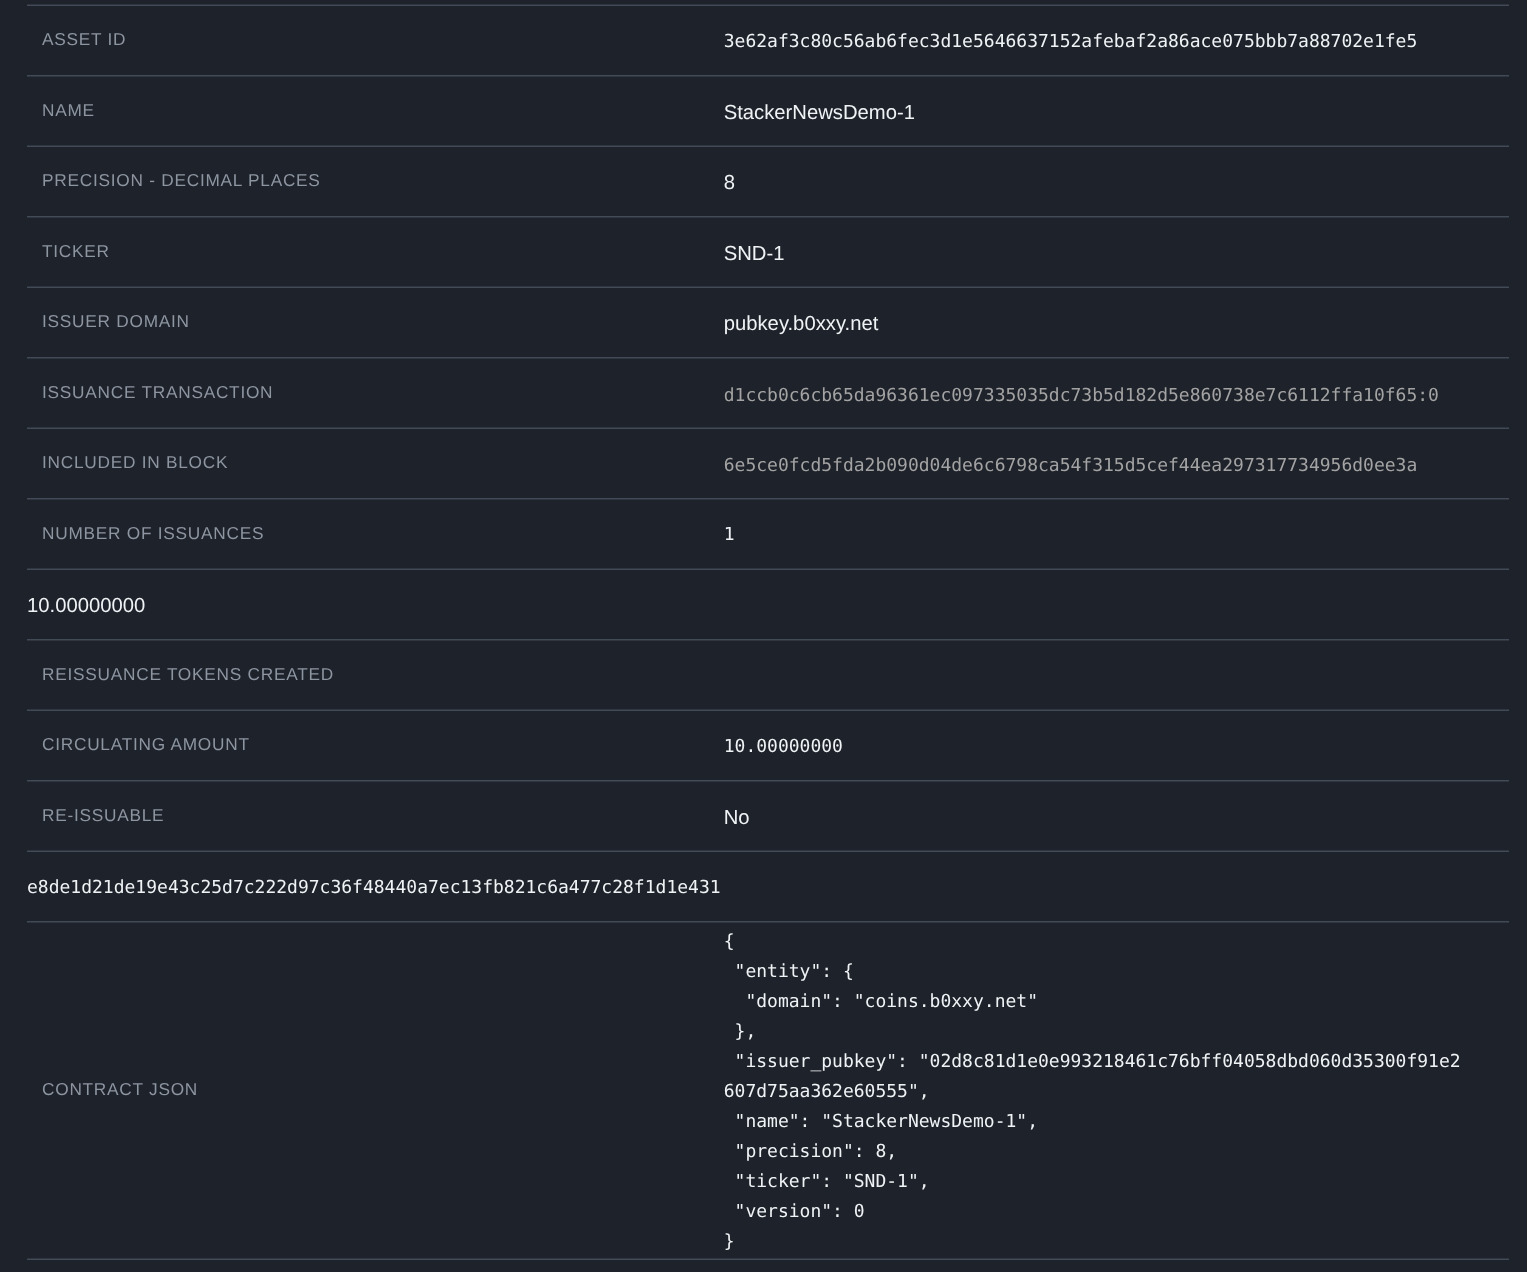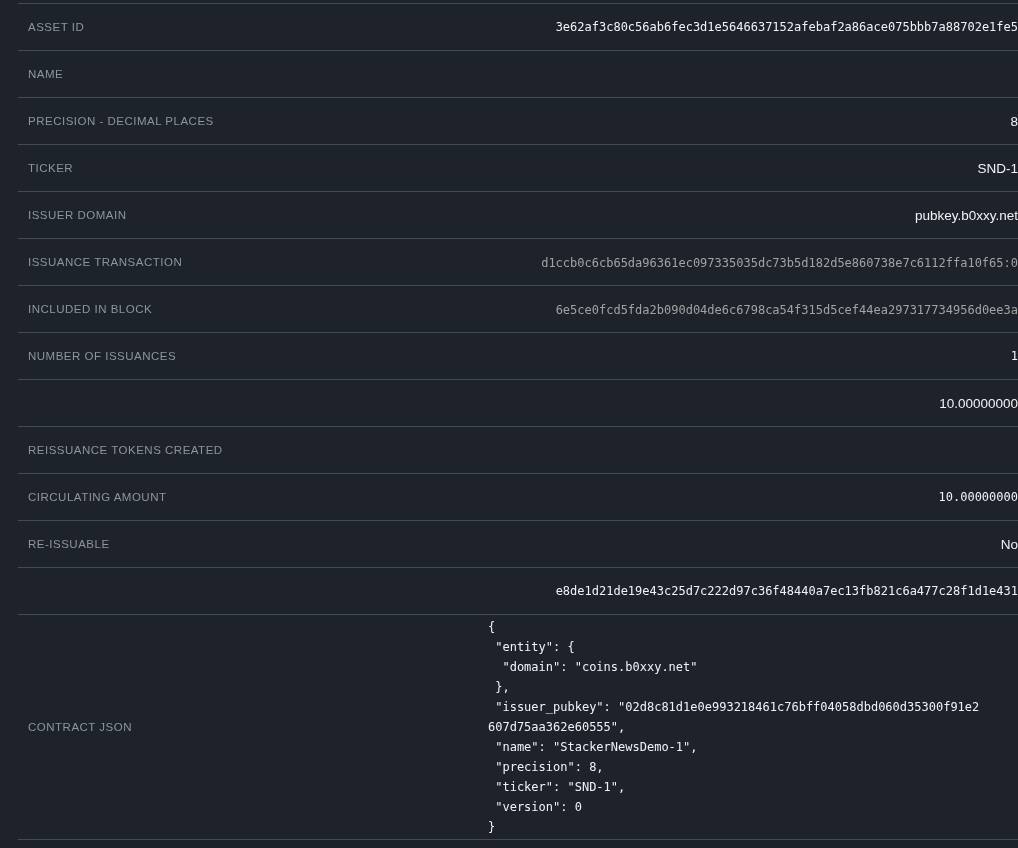--- a/index.html
+++ b/index.html
@@ -5,21 +5,21 @@
   html, body {
     margin: 0;
     padding: 0;
     background: #1e222a;
     width: 1018px;
     height: 848px;
     overflow: hidden;
     font-family: "Liberation Sans", sans-serif;
   }
   .asset-table {
-    margin: 0 0 0 18px;
+    margin: 0 12px 0 18px;
     padding-top: 3px;
   }
   .row {
     display: flex;
     align-items: center;
     min-height: 46px;
     border-top: 1px solid #434a57;
   }
   .row:last-child {
     border-bottom: 1px solid #434a57;
@@ -27,21 +27,21 @@
   .row-label {
     flex: 0 0 46%;
     padding-left: 10px;
     color: #8d95a1;
     font-size: 11.5px;
     letter-spacing: 0.5px;
     text-transform: uppercase;
   }
   .row-value {
     flex: 1;
-    text-align: right;
+    text-align: left;
     color: #f0f3f6;
     font-size: 13.5px;
     overflow: hidden;
   }
   .mono {
     font-family: "DejaVu Sans Mono", monospace;
     font-size: 12px;
   }
   a.hash-link {
     color: #a3a3a3;
@@ -70,20 +70,21 @@
 
 <div class="asset-table">
 
   <div class="row">
     <div class="row-label">ASSET ID</div>
     <div class="row-value mono">3e62af3c80c56ab6fec3d1e5646637152afebaf2a86ace075bbb7a88702e1fe5</div>
   </div>
 
   <div class="row">
     <div class="row-label">NAME</div>
+    <div class="row-value">StackerNewsDemo-1</div>
   </div>
 
   <div class="row">
     <div class="row-label">PRECISION - DECIMAL PLACES</div>
     <div class="row-value">8</div>
   </div>
 
   <div class="row">
     <div class="row-label">TICKER</div>
     <div class="row-value">SND-1</div>

